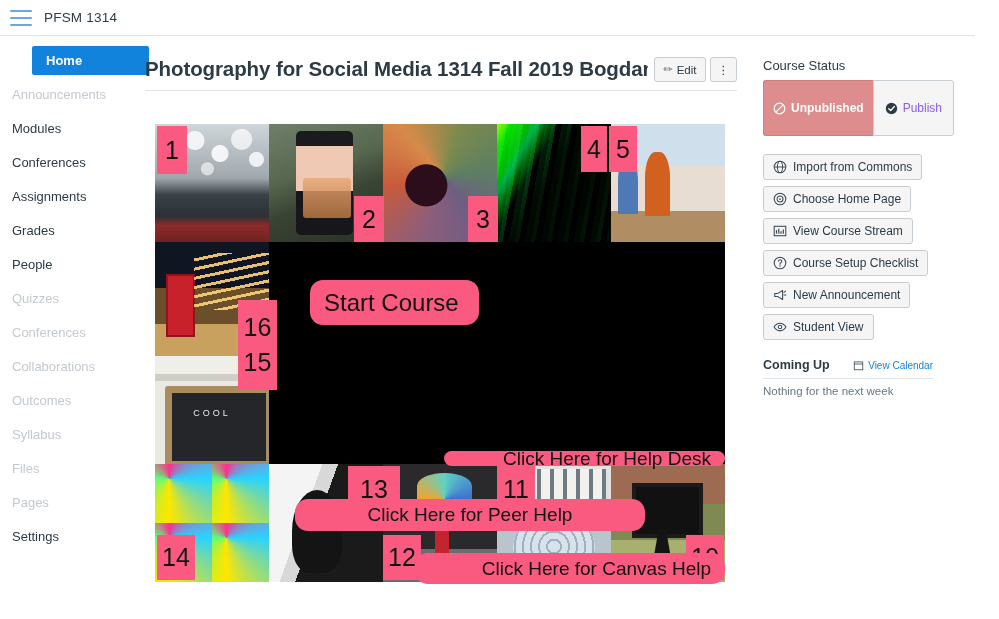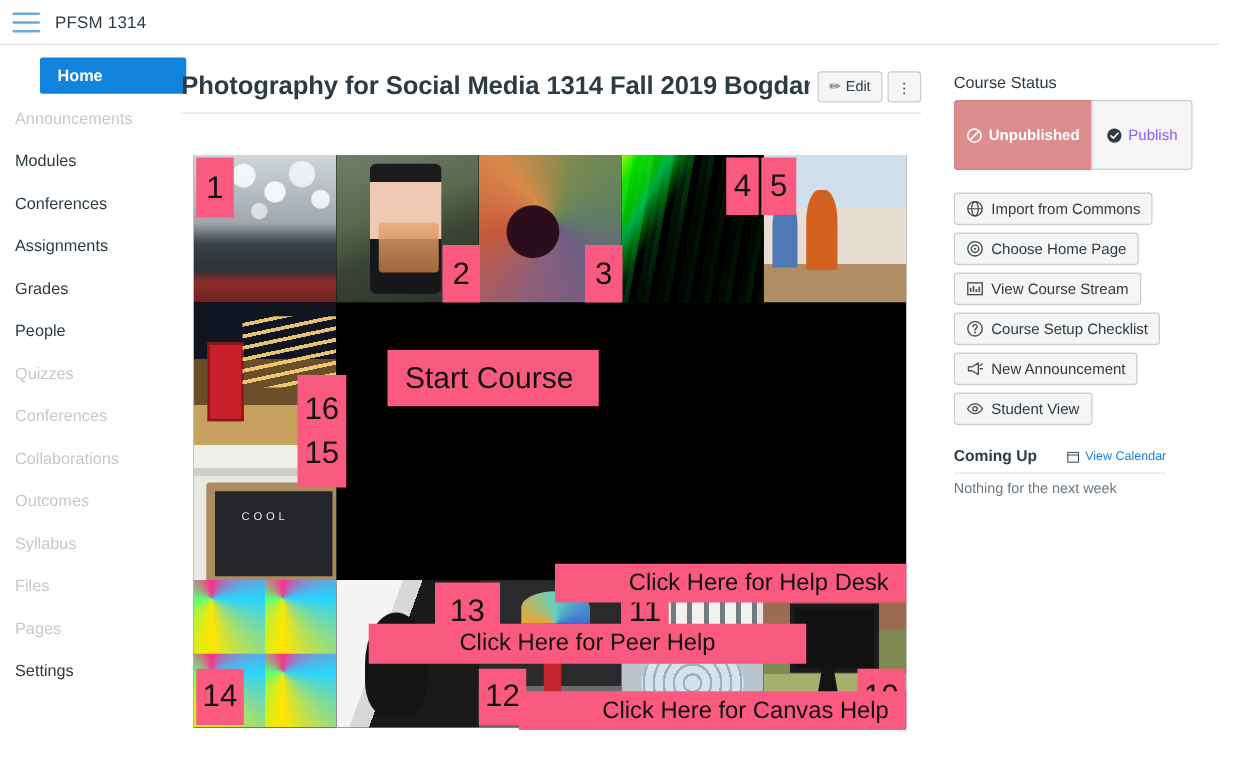--- a/index.html
+++ b/index.html
@@ -117,20 +117,21 @@
   .badge.tall { flex-direction: column; gap: 10px; padding: 8px 0; }
 
   .pinkbtn {
     position: absolute;
     background: #fb5a80;
     color: #111;
     font-size: 19px;
     display: flex; align-items: center;
     z-index: 7;
     cursor: pointer;
+    border-radius: 13px;
   }
   .pinkbtn.lead { justify-content: flex-start; padding-left: 14px; font-size: 24px; }
   .pinkbtn.trail { justify-content: flex-end; padding-right: 14px; }
   .pinkbtn.center { justify-content: center; }
 
   
   .rightbar {
     position: absolute; left: 763px; top: 58px;
     width: 170px;
   }
@@ -356,21 +357,21 @@
       <span>16</span>
       <span>15</span>
     </div>
     <div class="badge" style="left:2px;top:411px;width:38px;height:45px">14</div>
     <div class="badge" style="left:193px;top:342px;width:52px;height:46px">13</div>
     <div class="badge" style="left:228px;top:411px;width:38px;height:45px">12</div>
     <div class="badge" style="left:342px;top:342px;width:38px;height:46px">11</div>
     <div class="badge" style="left:531px;top:411px;width:38px;height:45px">10</div>
 
     <div class="pinkbtn lead" style="left:155px;top:156px;width:169px;height:45px">Start Course</div>
-    <div class="pinkbtn trail" style="left:289px;top:327px;width:281px;height:31px">Click Here for Help Desk</div>
+    <div class="pinkbtn trail" style="left:289px;top:327px;width:281px;height:15px">Click Here for Help Desk</div>
     <div class="pinkbtn center" style="left:140px;top:375px;width:350px;height:32px">Click Here for Peer Help</div>
     <div class="pinkbtn trail" style="left:260px;top:429px;width:310px;height:31px">Click Here for Canvas Help</div>
   </div>
 </div>
 
 <aside class="rightbar">
 
   <div class="rb-heading">Course Status</div>
 
   <div class="pubrow">

